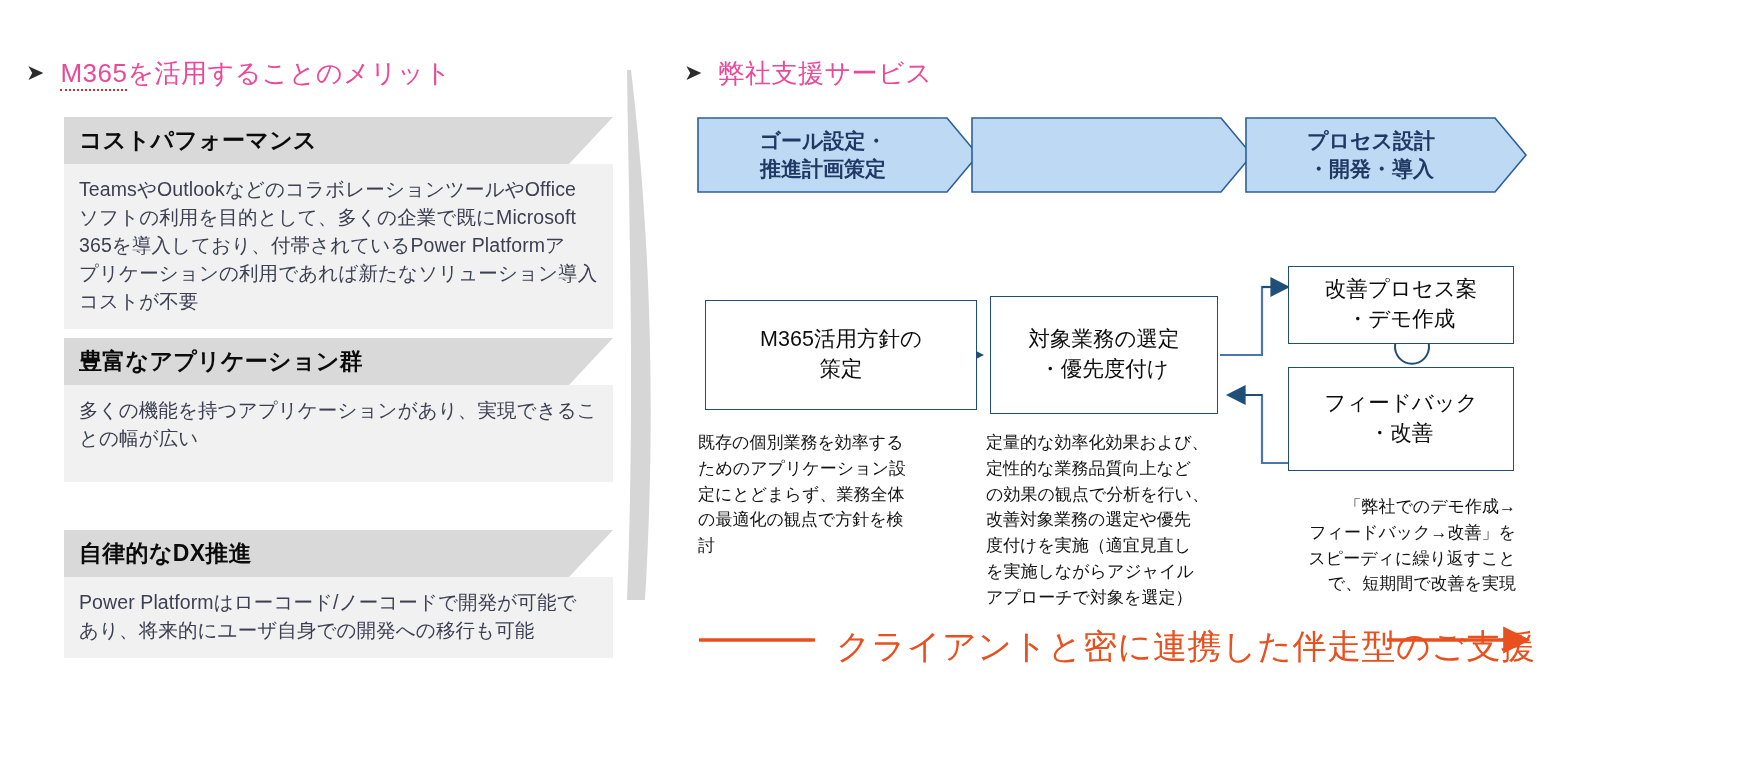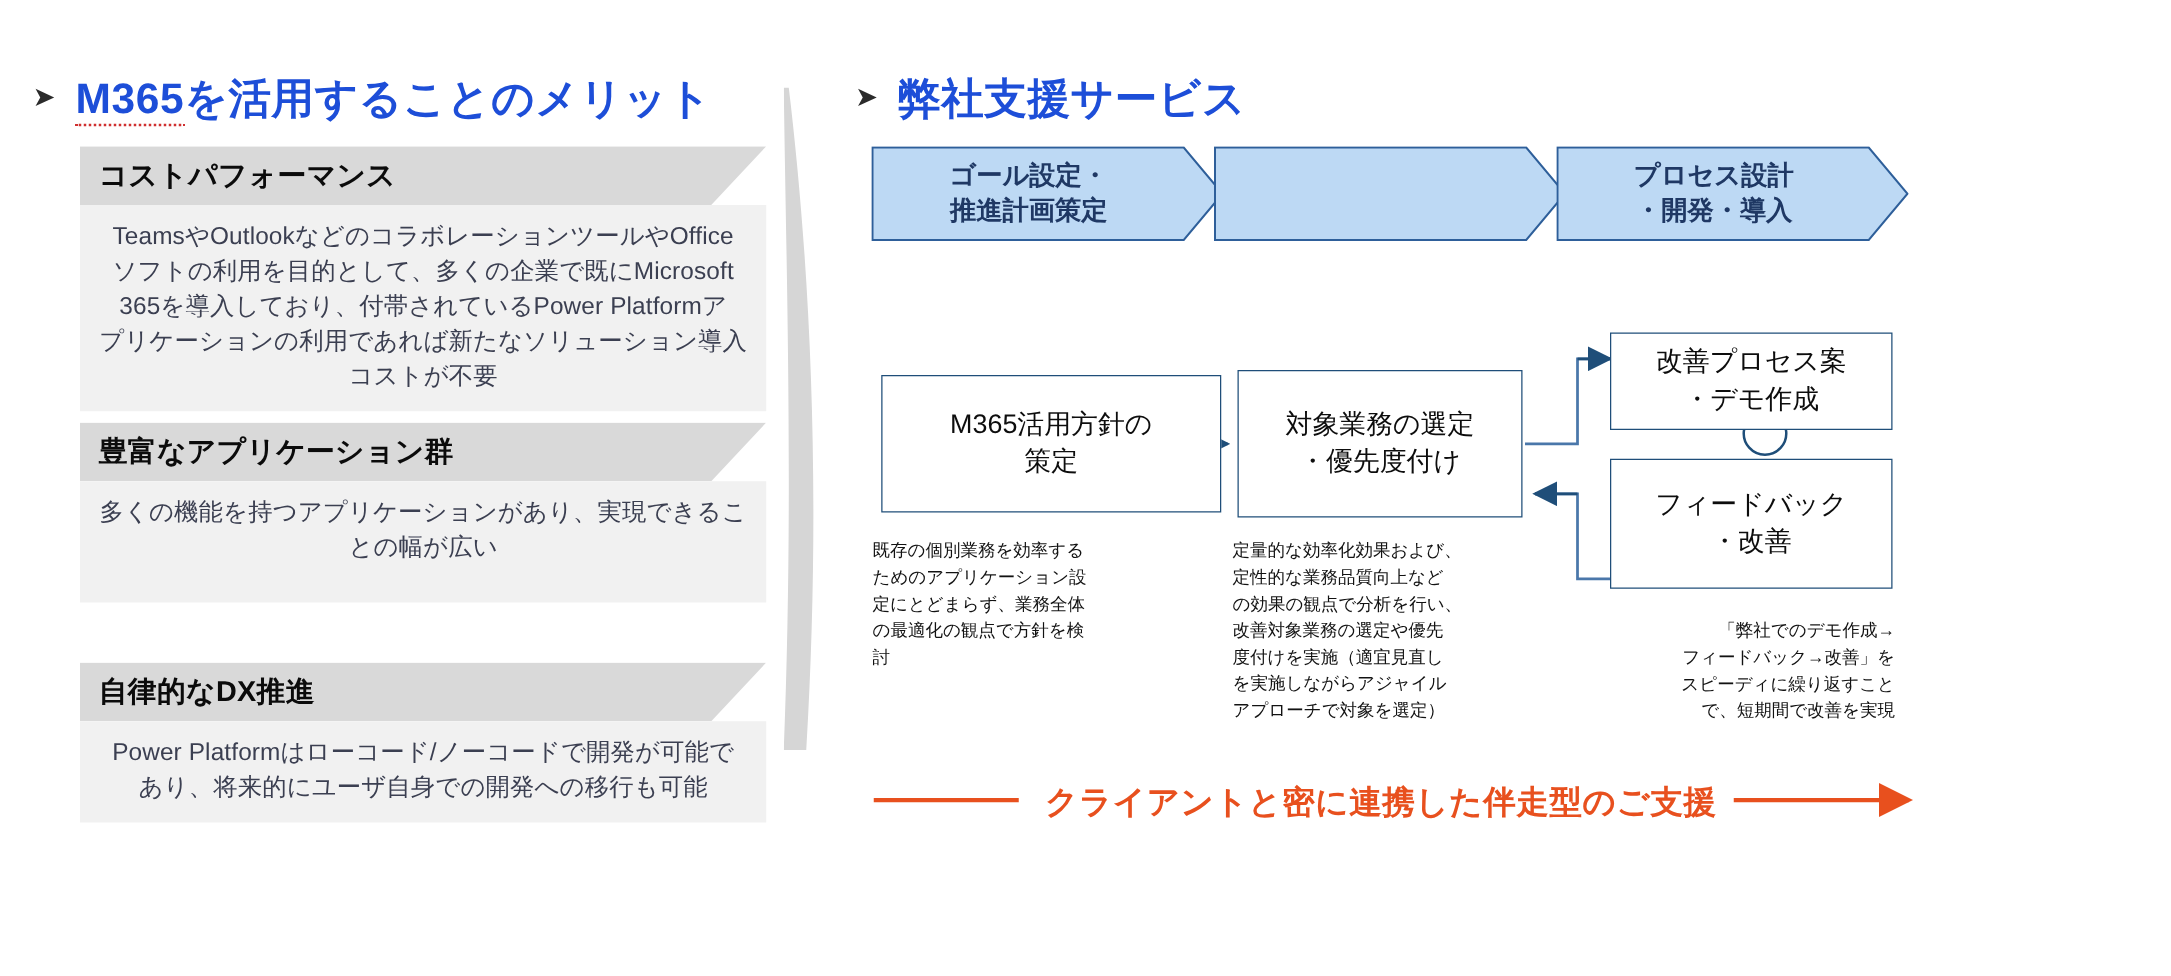--- a/index.html
+++ b/index.html
@@ -25,24 +25,24 @@
     align-items: center;
     gap: 16px;
   }
   .sec-head .bullet {
     color: #2b2b2b;
     font-size: 22px;
     line-height: 1;
     transform: translateY(-1px);
   }
   .sec-head .htext {
-    font-size: 34px;
-    font-weight: bold;
+    font-size: 26px;
+    font-weight: normal;
     letter-spacing: 0.5px;
-    color: #1d4ed8;
+    color: #ec4899;
     white-space: nowrap;
   }
   .spell {
     border-bottom: 2px dotted #d03030;
     padding-bottom: 1px;
   }
 
   
   .card-head {
     position: relative;
@@ -65,21 +65,20 @@
     letter-spacing: 0.3px;
   }
   .card-body {
     background: #f1f1f1;
     padding: 11px 15px 14px 15px;
     font-size: 19.5px;
     line-height: 1.44;
     color: #3b3f51;
     white-space: pre-line;
     letter-spacing: 0.1px;
-    text-align: center;
   }
 
   
   .swoosh {
     position: absolute;
     left: 627px;
     top: 70px;
     width: 40px;
     height: 530px;
   }
@@ -113,31 +112,31 @@
     font-size: 21.5px;
     color: #0d0d0d;
     line-height: 1.38;
     white-space: pre-line;
     box-sizing: border-box;
   }
 
   
   .cap {
     position: absolute;
-    font-size: 14px;
+    font-size: 17px;
     line-height: 1.52;
     color: #121212;
     white-space: pre-line;
   }
 
   
   .banner-text {
     position: absolute;
-    font-size: 26px;
-    font-weight: bold;
+    font-size: 34px;
+    font-weight: normal;
     color: #e8501e;
     white-space: nowrap;
     letter-spacing: 0.5px;
   }
 </style>
 </head>
 <body>
 
 <div class="abs sec-head" style="left:26px; top:56px;">
   <span class="bullet">➤</span>

